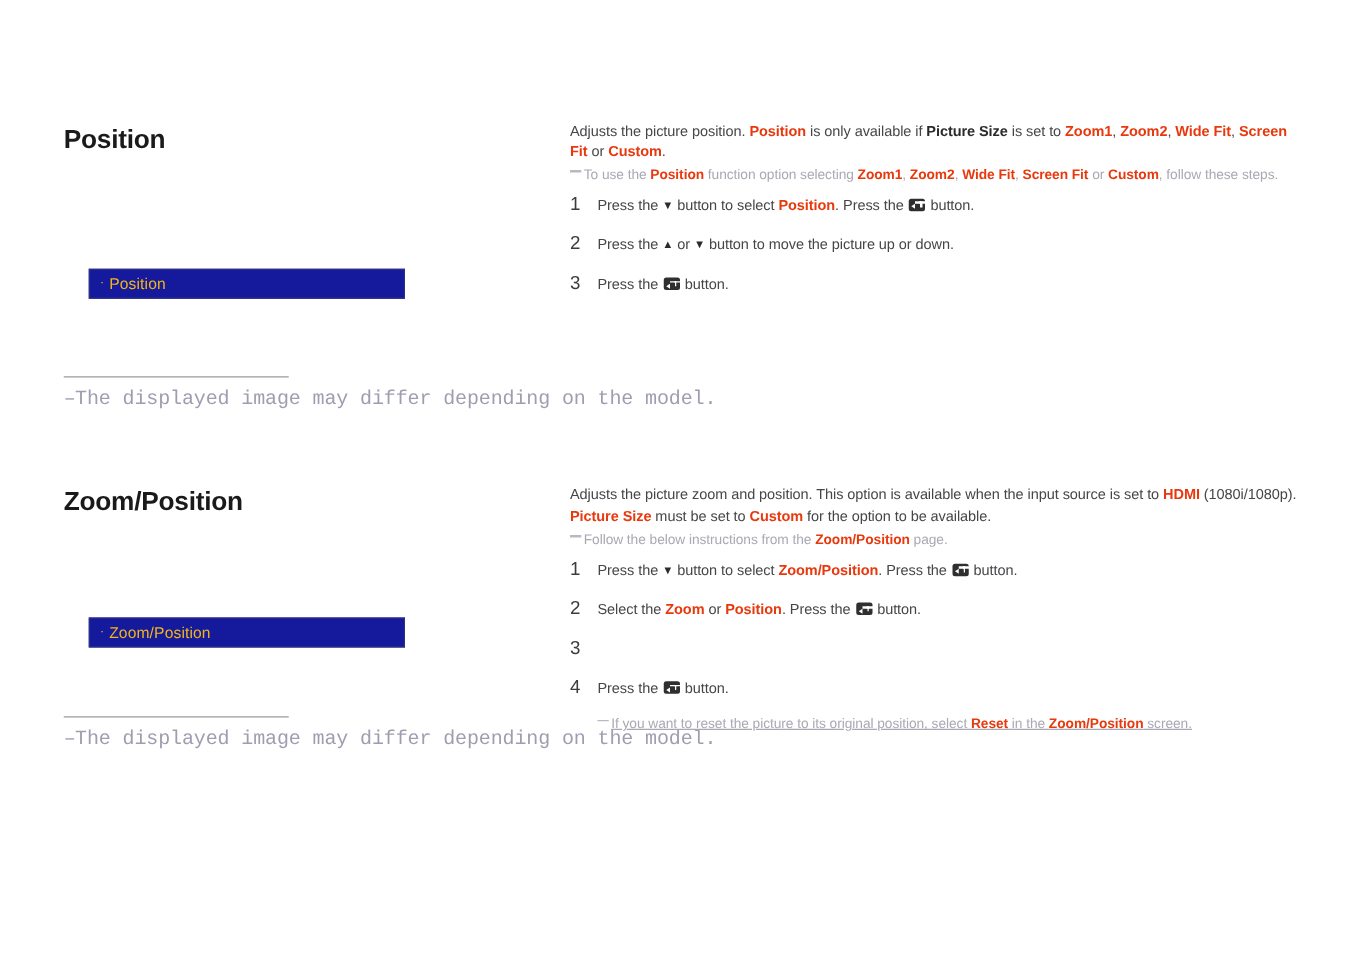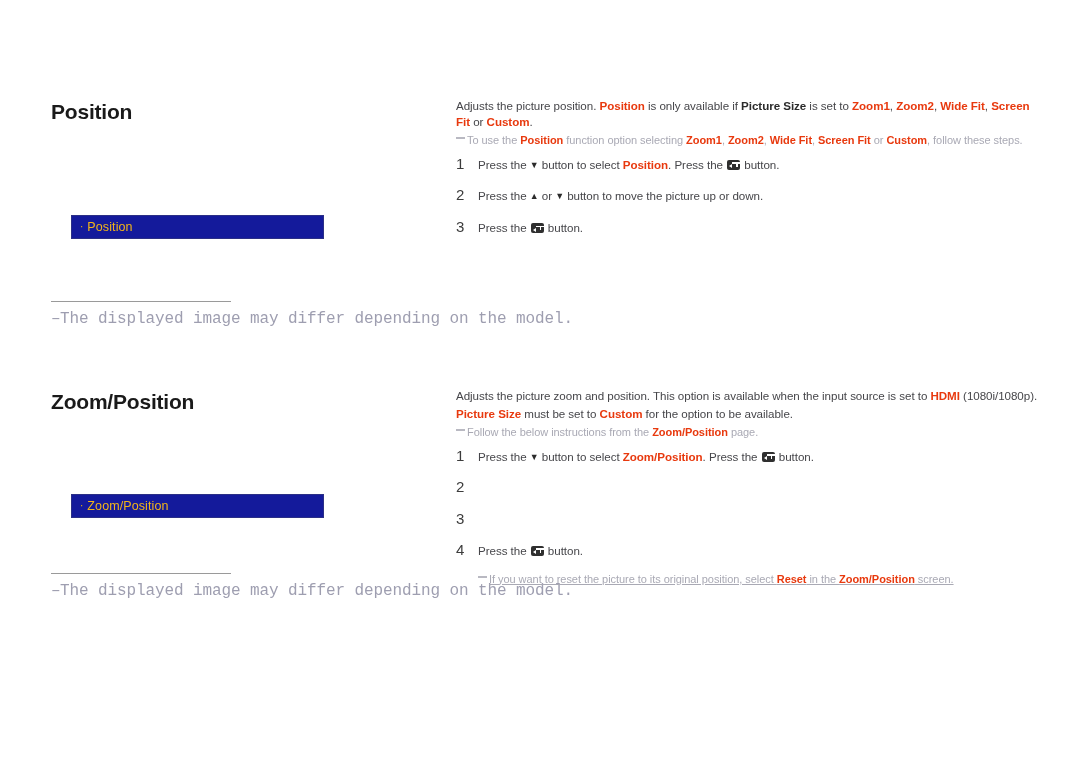--- a/index.html
+++ b/index.html
@@ -288,20 +288,23 @@
 
       <div class="step">
         <div class="step-num">1</div>
         <div class="step-text">
           <span>Press the </span><span class="arrow">▼</span><span> button to select </span><span class="hl">Zoom/Position</span><span>. Press the </span><span class="enter-key"><span class="stem"></span></span><span> button.</span>
         </div>
       </div>
 
       <div class="step">
         <div class="step-num">2</div>
+        <div class="step-text">
+          <span>Select the </span><span class="hl">Zoom</span><span> or </span><span class="hl">Position</span><span>. Press the </span><span class="enter-key"><span class="stem"></span></span><span> button.</span>
+        </div>
       </div>
 
       <div class="step">
         <div class="step-num">3</div>
       </div>
 
       <div class="step">
         <div class="step-num">4</div>
         <div class="step-text">
           <span>Press the </span><span class="enter-key"><span class="stem"></span></span><span> button.</span>

